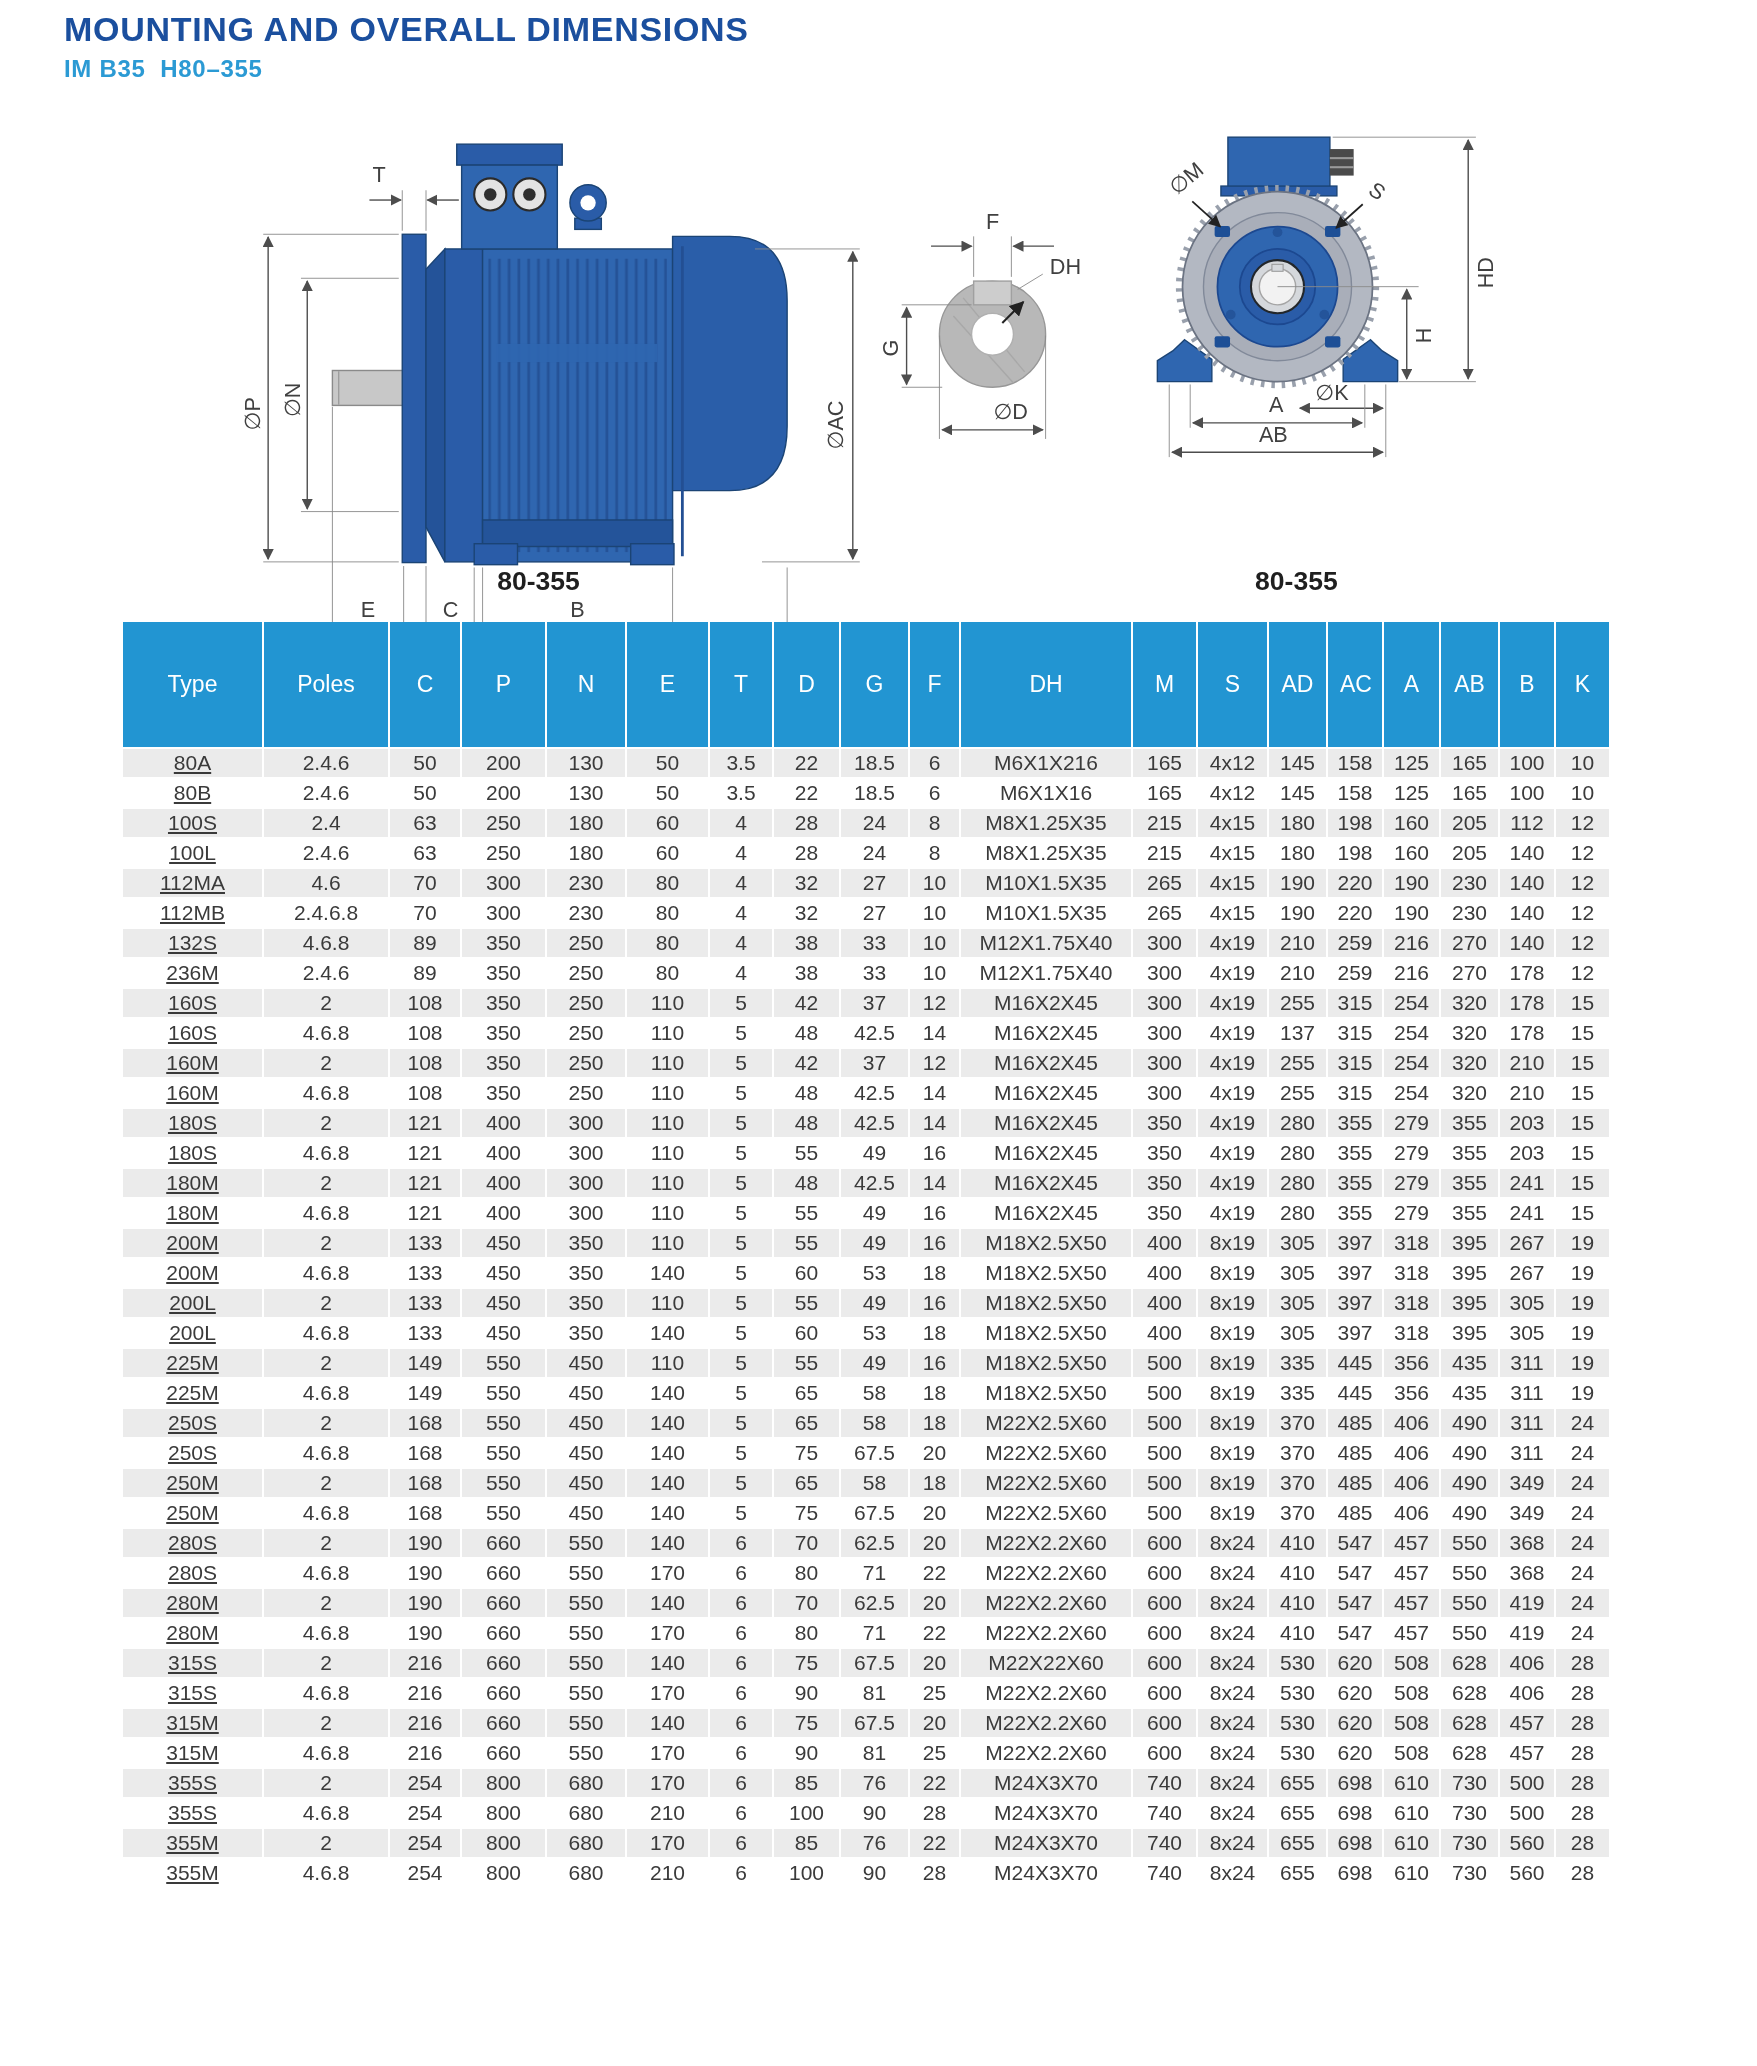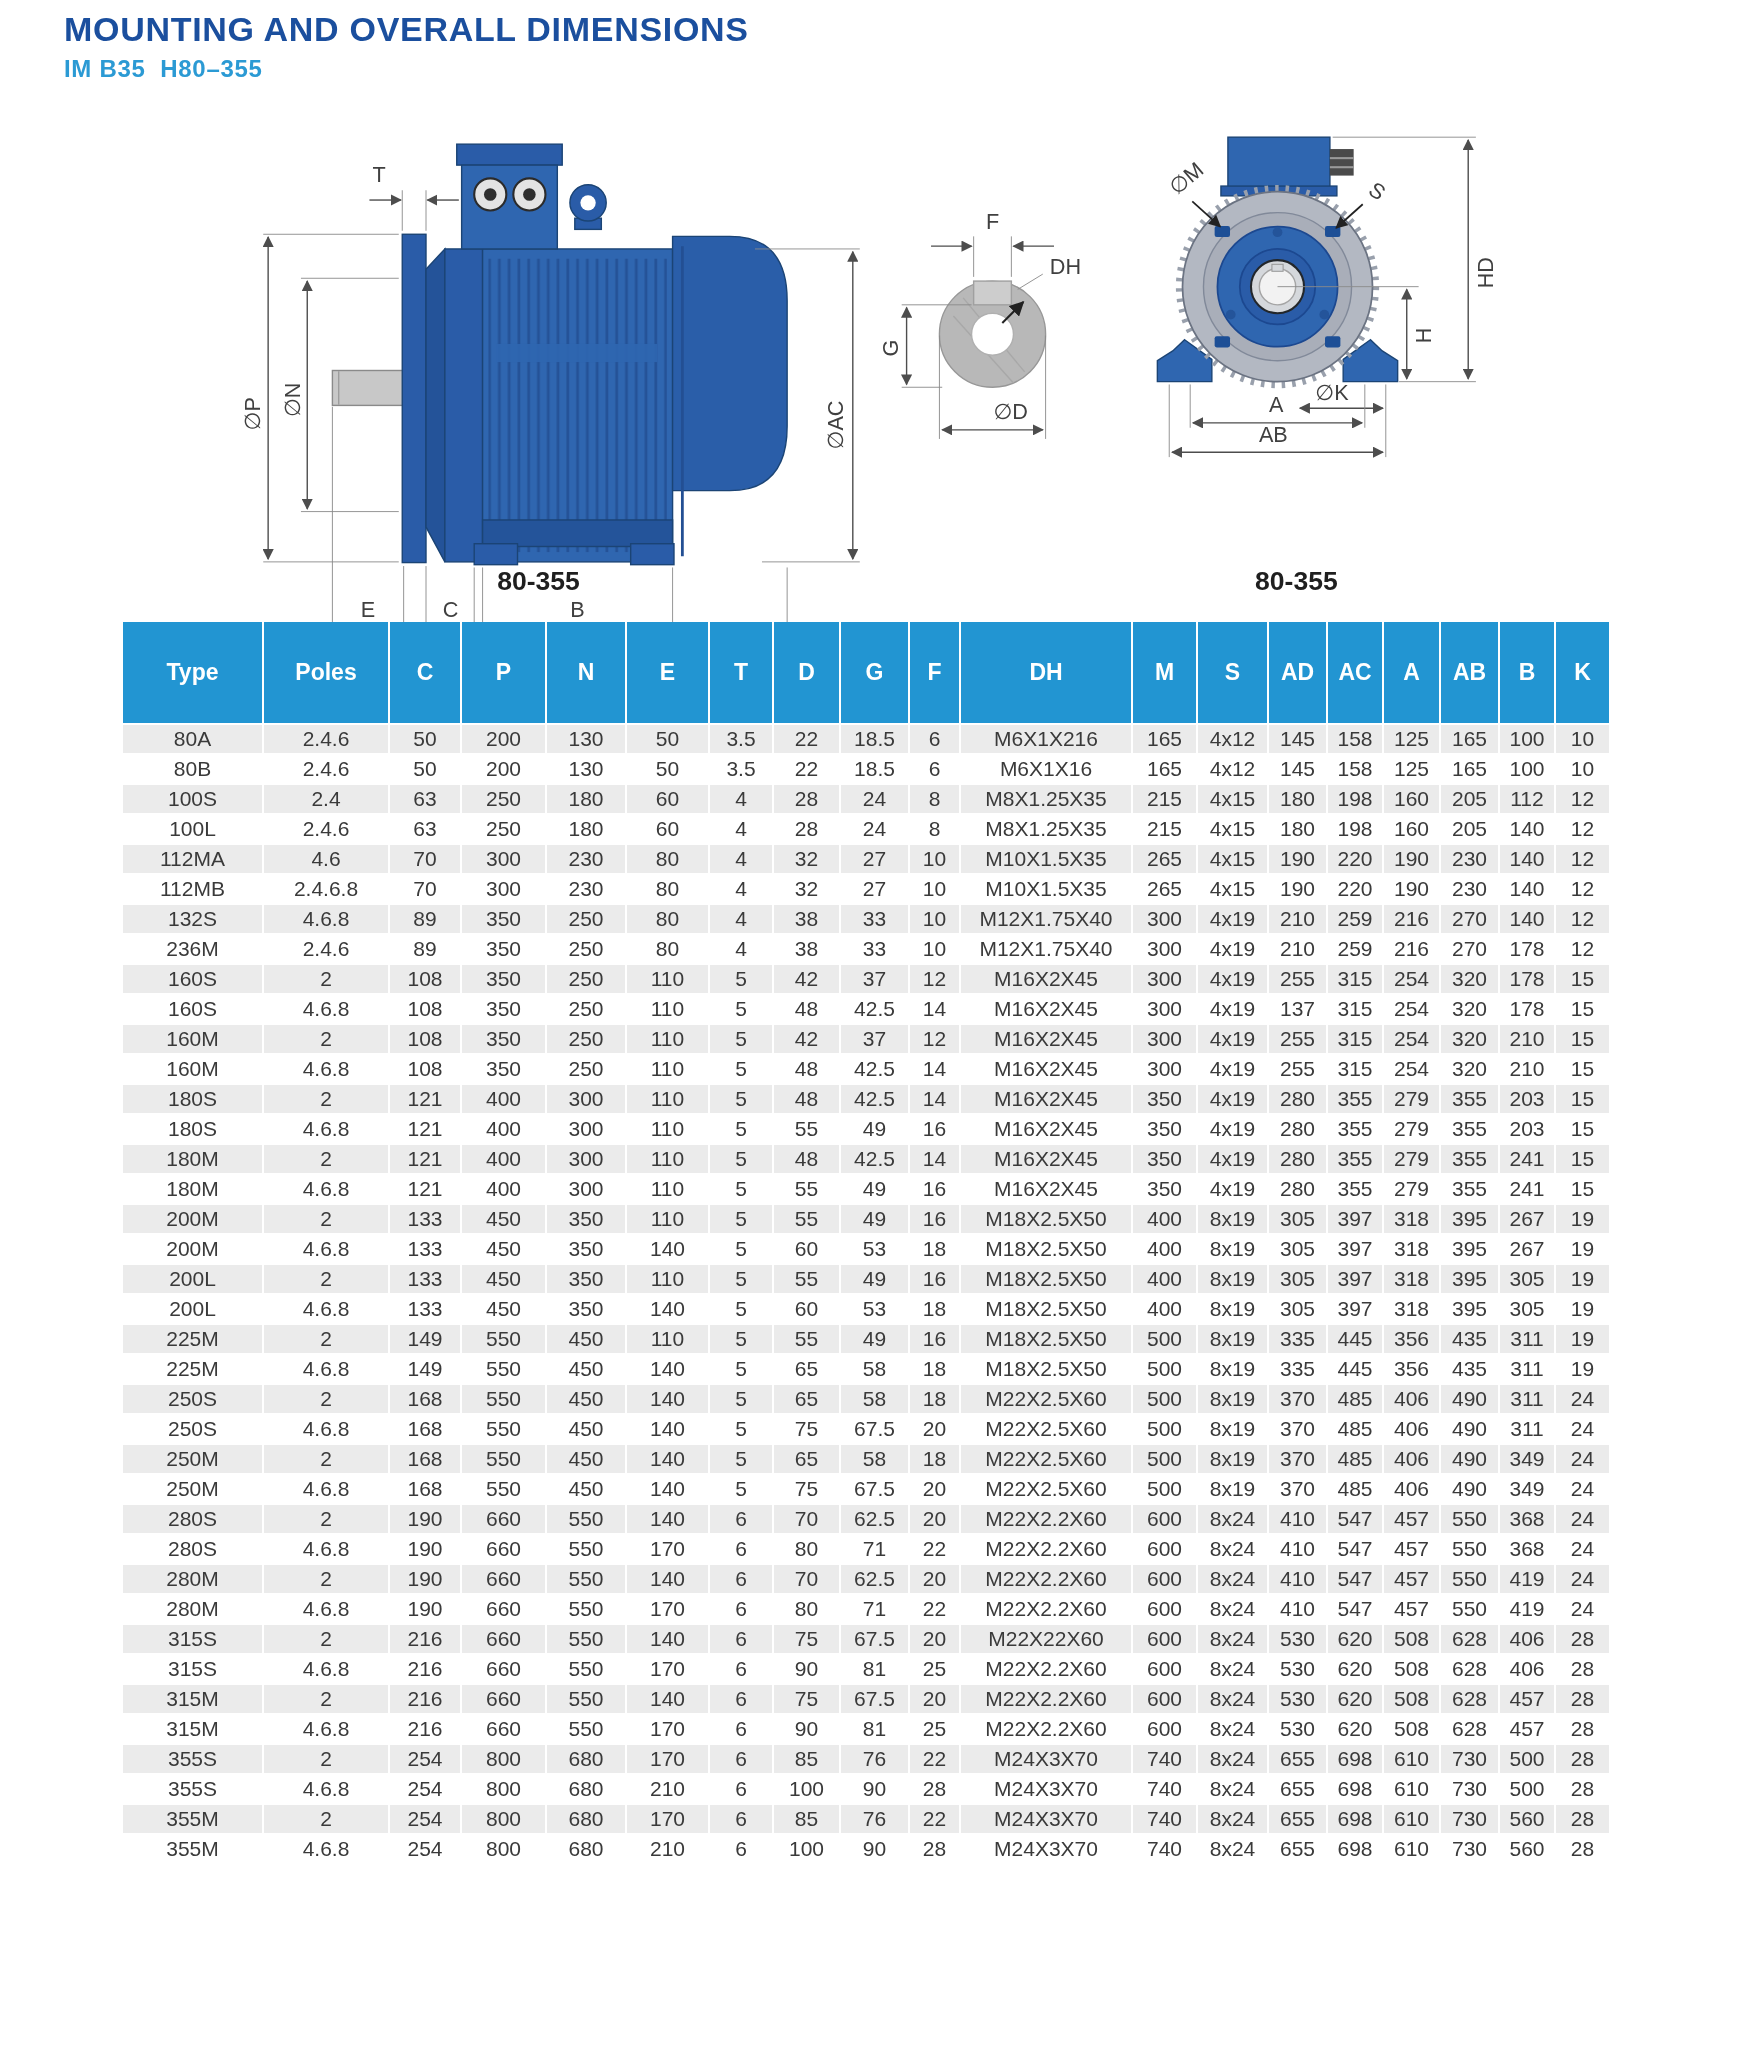--- a/index.html
+++ b/index.html
@@ -21,31 +21,31 @@
   .dim{stroke:#4d4d4d;stroke-width:2;fill:none;}
   .ext{stroke:#8a8a8a;stroke-width:1.3;fill:none;}
   .lbl{font-family:"Liberation Sans",sans-serif;font-size:31px;fill:#404040;}
   .cap{font-family:"Liberation Sans",sans-serif;font-size:38px;font-weight:bold;fill:#1f1f1f;}
   .mline{stroke:#1b4475;stroke-width:2;}
   table.dims{
     position:absolute;left:123px;top:622px;width:1486px;
     border-collapse:collapse;table-layout:fixed;
   }
   table.dims th{
-    background:var(--hbg);color:var(--htx);font-size:23px;font-weight:bold;
-    height:101px;text-align:center;vertical-align:middle;padding:0;
+    background:var(--hbg);color:var(--htx);font-size:23px;font-weight:normal;
+    height:101px;text-align:center;vertical-align:middle;padding:12px;
     border-left:2.1px solid #fff;border-bottom:2.8px solid #fff;margin-left:20px;
   }
   table.dims th:first-child{border-left:none;}
   table.dims td{
     font-size:21px;color:var(--btx);text-align:center;vertical-align:middle;
     height:28px;line-height:28px;padding:0;white-space:nowrap;
     border-left:2.1px solid #fff;border-bottom:2.1px solid #fff;background:#fff;
   }
-  table.dims td:first-child{border-left:none;}
+  table.dims td:first-child{border-left:none;text-decoration:underline;}
   table.dims tbody tr:nth-child(odd) td{background:var(--stripe);}
 </style>
 </head>
 <body style="--title: #1b4f9e; --subtitle: #2b9ad4; --hbg: #2295d2; --htx: #ffffff; --stripe: #ebebeb; --btx: #3a3a3a;">
 
 <h1 class="page-title">MOUNTING AND OVERALL DIMENSIONS</h1>
 <h2 class="page-subtitle">IM B35  H80–355</h2>
 
 <svg class="drawings" viewBox="0 0 2215 680">
   <defs>

